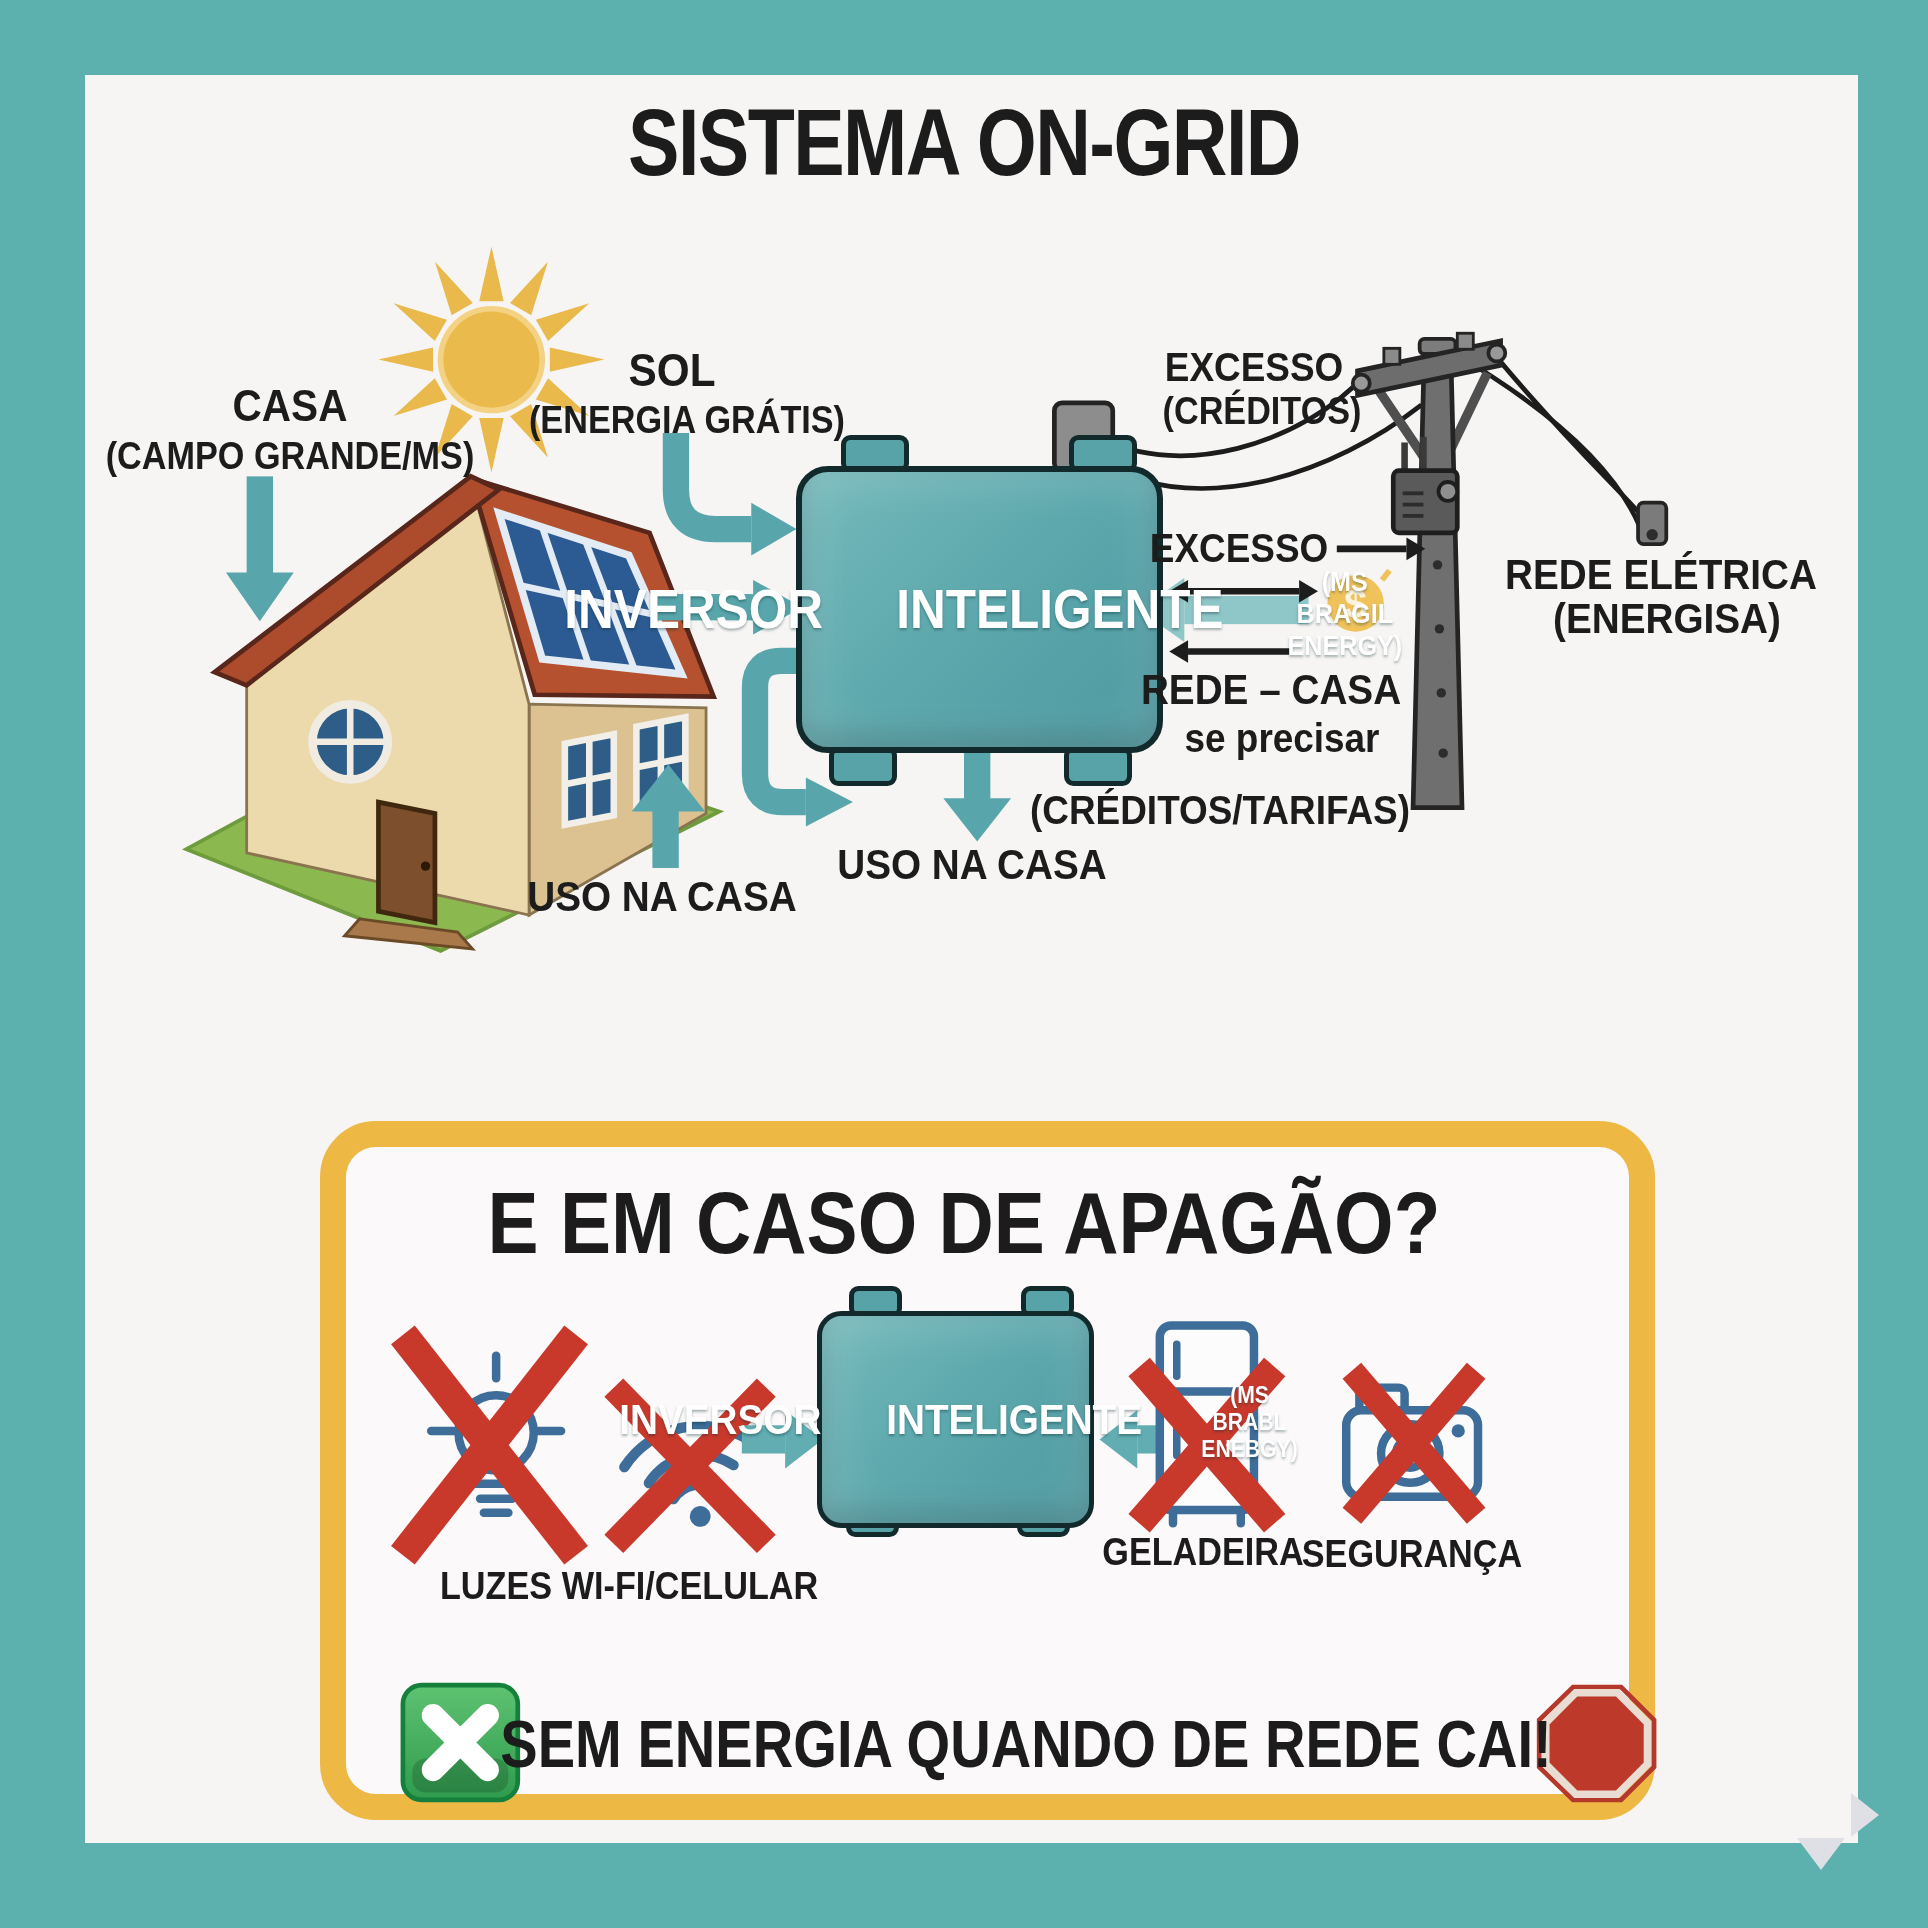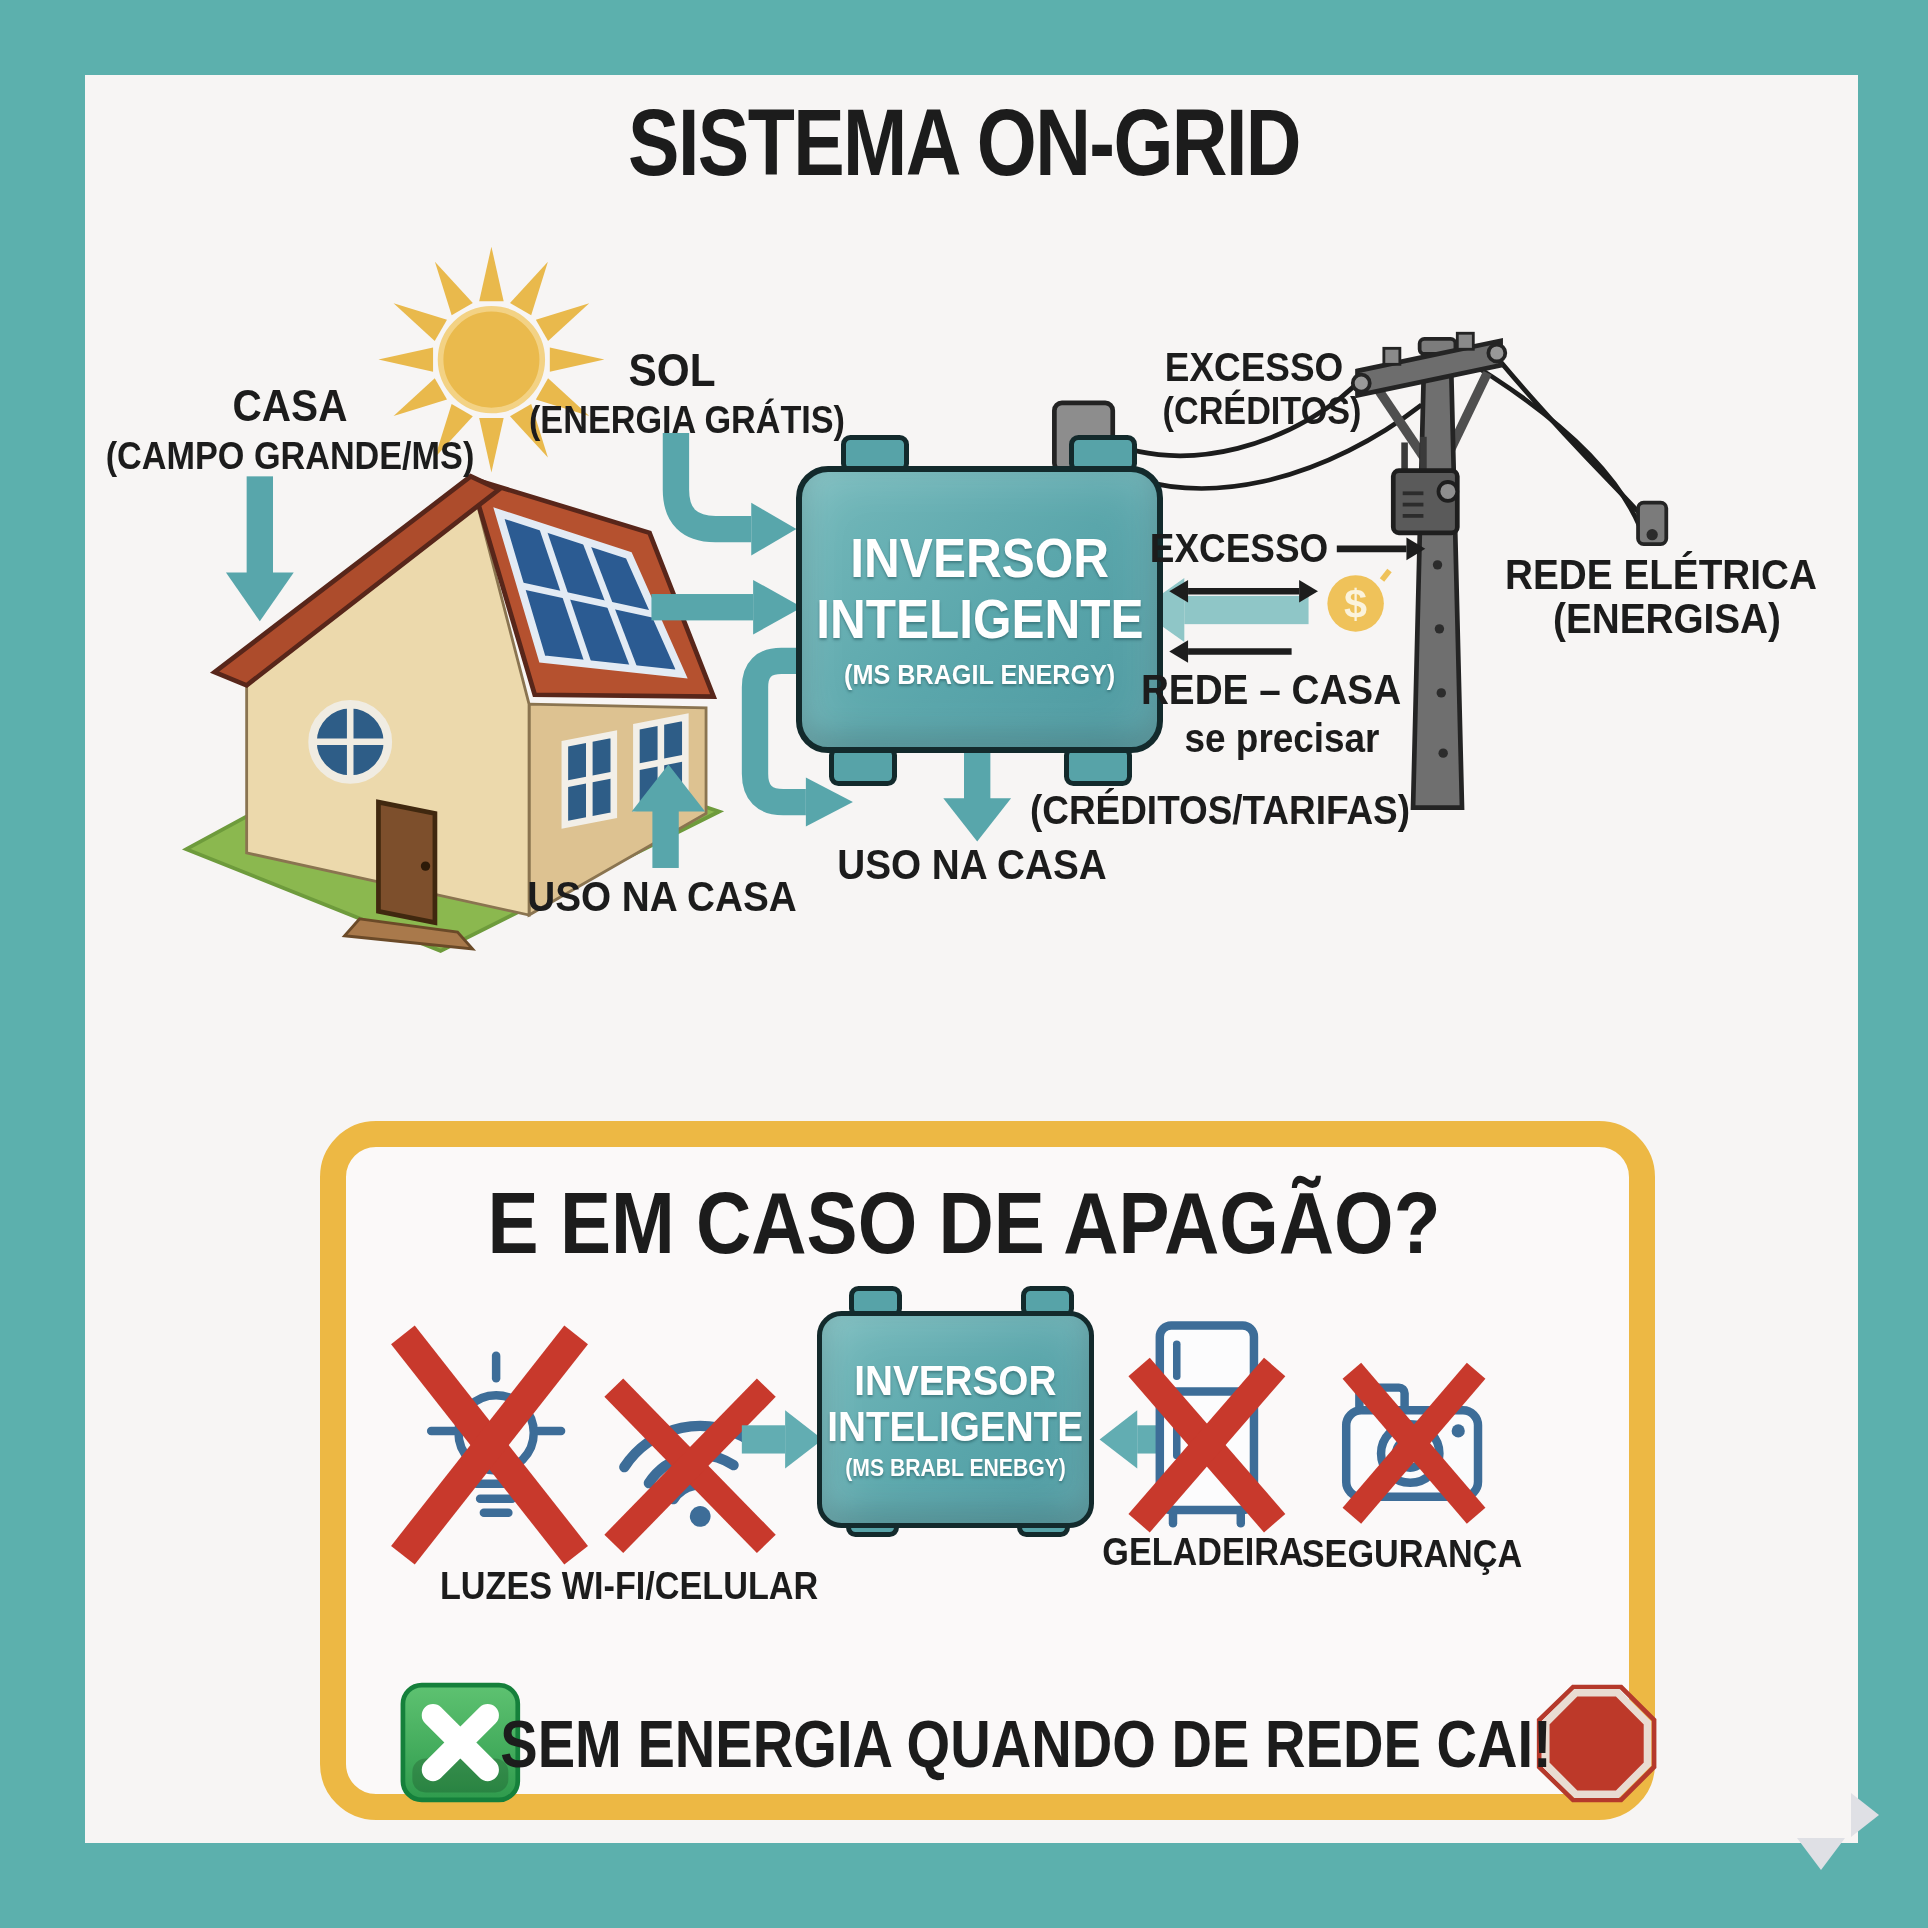--- a/index.html
+++ b/index.html
@@ -34,22 +34,22 @@
   .t-blackout{left:964px;top:1222px;font-size:87px;transform:translate(-50%,-50%) scaleX(.88);}
   .t-luzes{left:496px;top:1586px;font-size:38px;}
   .t-wifi{left:690px;top:1586px;font-size:38px;}
   .t-gelad{left:1203px;top:1552px;font-size:38px;}
   .t-segur{left:1412px;top:1554px;font-size:38px;}
   .t-banner{left:1026px;top:1744px;font-size:66px;transform:translate(-50%,-50%) scaleX(.85);}
   
   .inv{position:absolute;z-index:4;box-sizing:border-box;border:6.6px solid #132a2c;border-radius:32px;
        background:linear-gradient(135deg,#74b9bb 0%,#5aa6ab 55%,#4d99a0 100%);
        box-shadow:inset 0 0 56px rgba(255,255,255,.22), inset 0 -13px 24.5px rgba(0,40,45,.25);
-       display:flex;flex-direction:column;align-items:center;justify-content:center;color:#fff;
-       text-align:center;}
+       display:flex;flex-direction:row;align-items:center;justify-content:center;color:#fff;
+       text-align:center;gap:40px;}
   .inv1{left:796px;top:466px;width:367px;height:287px;}
   .inv2{left:817px;top:1311px;width:277px;height:217px;border-width:5.6px;border-radius:24.5px;}
   .inv .l1,.inv .l2{font-weight:800;transform:scaleX(.9);text-shadow:0 1.9px 2.8px rgba(0,40,45,.35);}
   .inv1 .l1,.inv1 .l2{font-size:55px;line-height:1.1;}
   .inv2 .l1,.inv2 .l2{font-size:43px;line-height:1.08;}
   .inv .sub{font-weight:700;transform:scaleX(.9);margin-top:9.4px;text-shadow:0 1.9px 2.8px rgba(0,40,45,.35);}
   .inv1 .sub{font-size:28px;}
   .inv2 .sub{font-size:23.5px;margin-top:5.6px;}
   .tab{position:absolute;background:#57a3a8;border:5.6px solid #132a2c;border-radius:9.4px;z-index:3;box-sizing:border-box;}
 </style>

